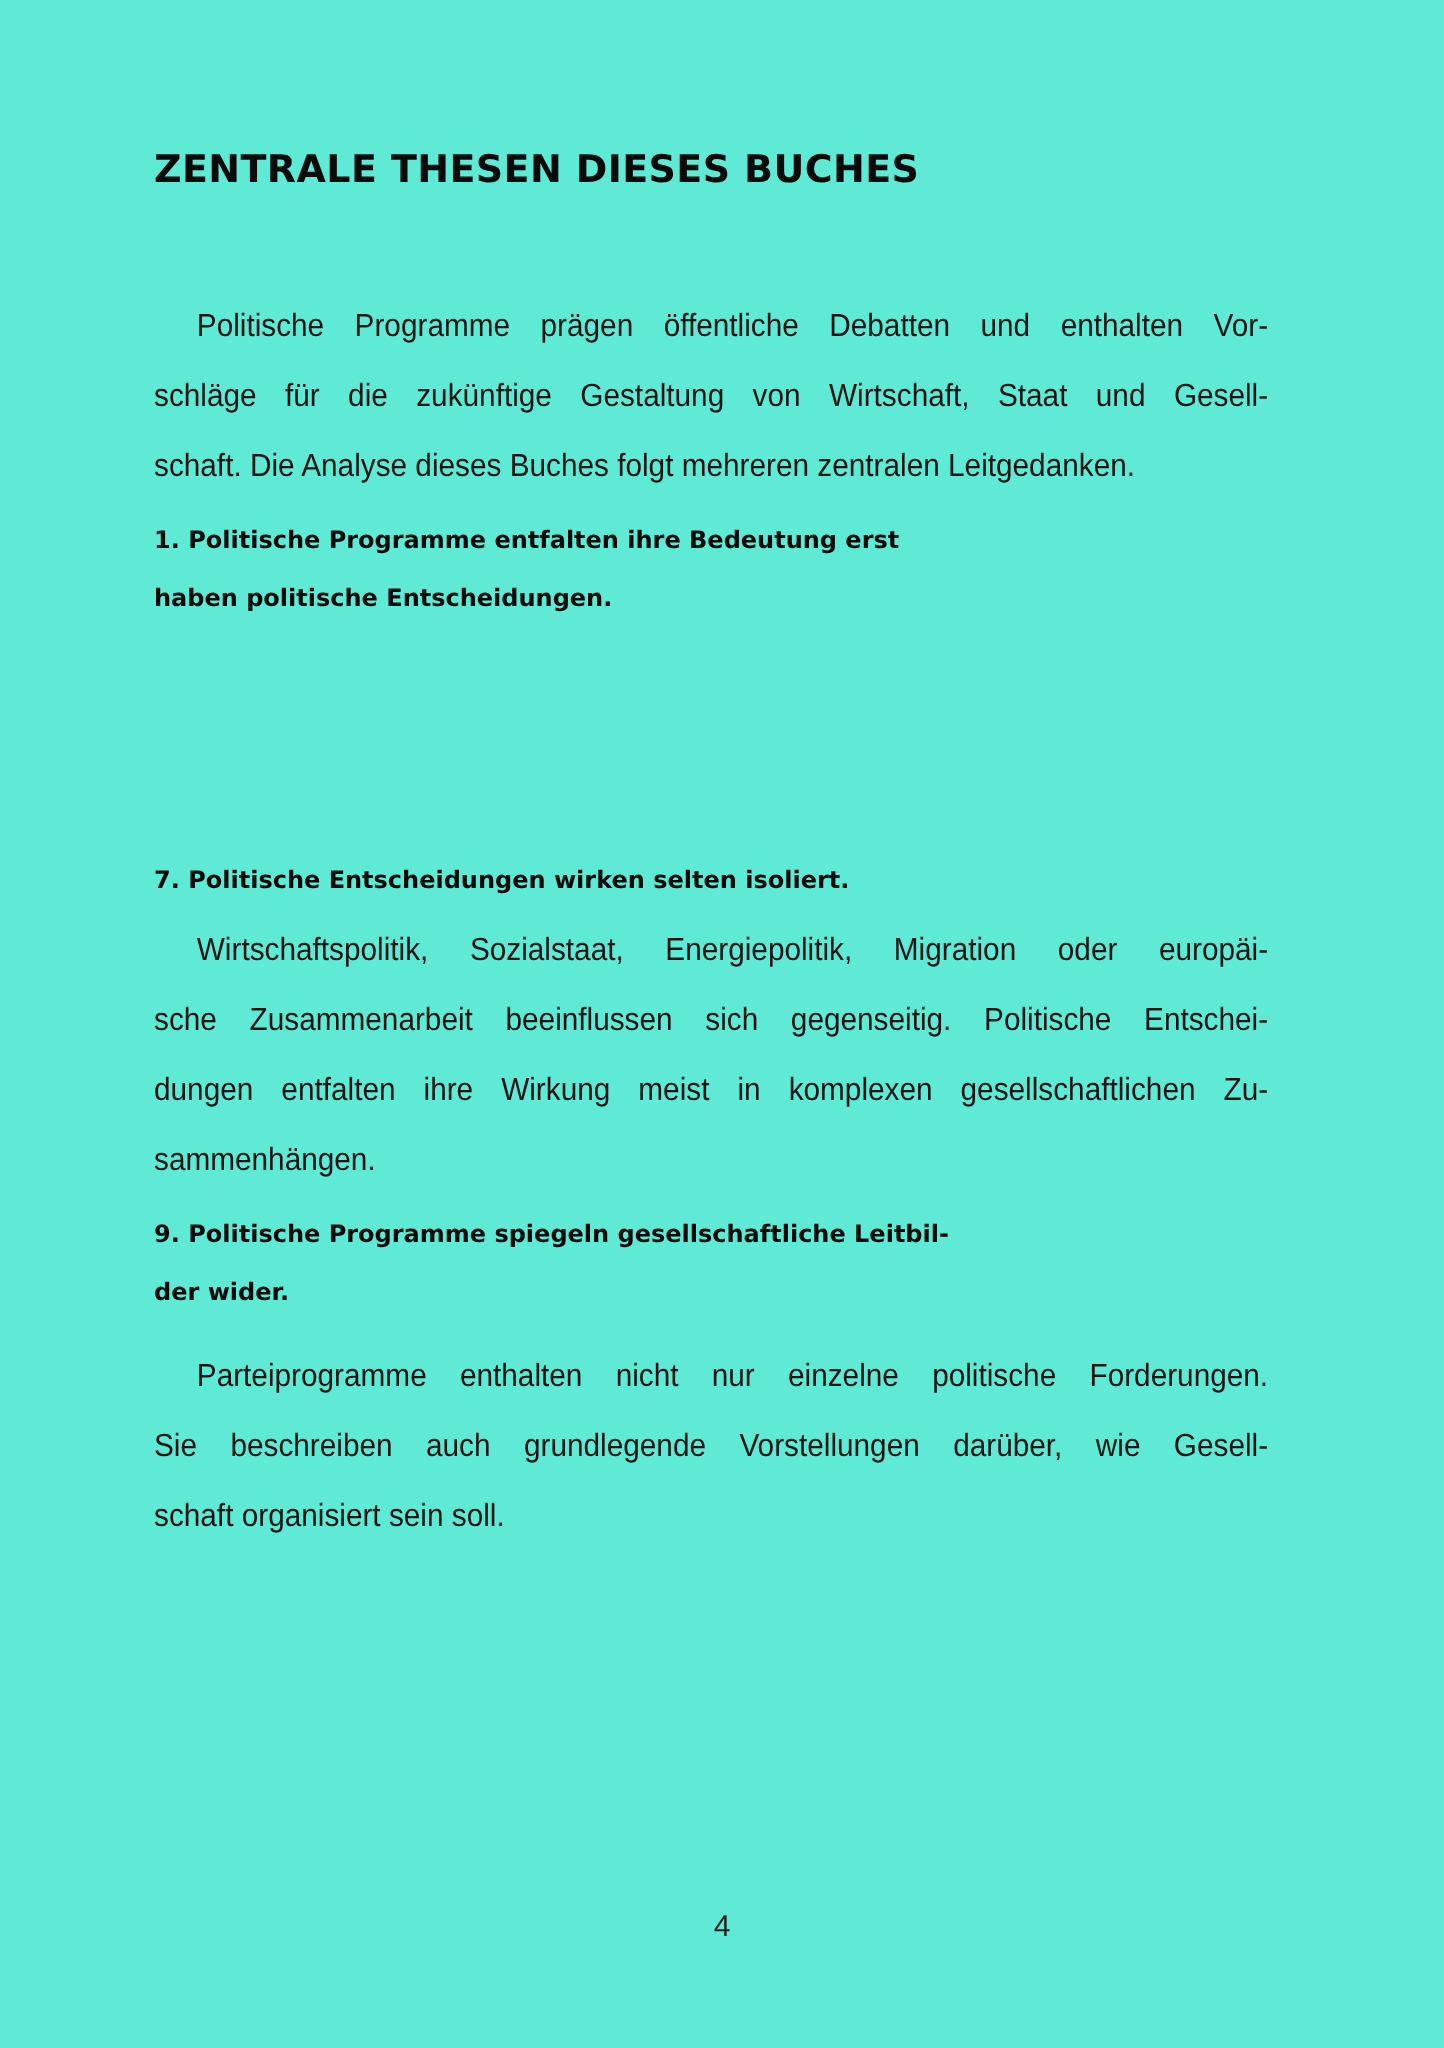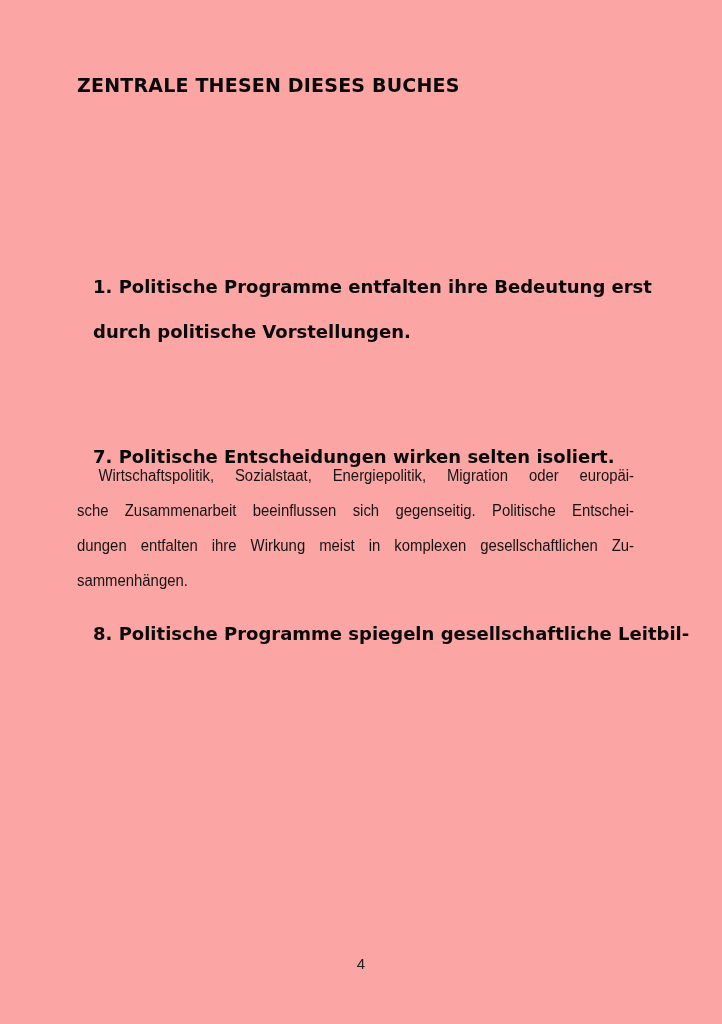--- a/index.html
+++ b/index.html
@@ -1,62 +1,73 @@
 <!DOCTYPE html>
 <html><head>
   <meta charset="utf-8">
   <style>
     html, body { margin: 0; padding: 0; background: #ffffff; }
     body { width: 722px; height: 1024px; position: relative; overflow: hidden; color: #111111; }
-    .page { position: absolute; left: 0; top: 0; width: 722px; height: 1024px; background: #fca5a5; }
+    .page { position: absolute; left: 0; top: 0; width: 722px; height: 1024px; background: #5eead4; }
     .title {
       position: absolute; left: 77px; top: 74px;
       font-family: "DejaVu Sans", sans-serif; font-weight: bold;
       font-size: 19px; letter-spacing: 0.2px; color: #0a0a0a; margin: 0;
     }
     .block { position: absolute; left: 77px; width: 557px; }
     .line {
       font-family: "Liberation Sans", sans-serif; font-size: 16px;
       height: 35px; line-height: 35px; white-space: nowrap;
       text-align: justify; text-align-last: justify; color: #151515;
       transform: scaleX(0.93); transform-origin: left center; width: 599px;
     }
     .line.indent { padding-left: 23px; width: 576px; }
     .line.last { text-align-last: left; }
     .heading {
-      font-family: "DejaVu Sans", sans-serif; font-weight: bold; font-size: 18px;
+      font-family: "DejaVu Sans", sans-serif; font-weight: bold; font-size: 12px;
       height: 29px; line-height: 29px; white-space: nowrap; color: #0a0a0a;
-      margin: 16px;
+      margin: 0;
     }
     .page-number {
       position: absolute; left: 0; width: 722px; top: 955px; text-align: center;
       font-family: "Liberation Sans", sans-serif; font-size: 15px; color: #222;
     }
   </style>
 </head>
 <body>
 
 <div class="page">
 
   <h1 class="title">ZENTRALE THESEN DIESES BUCHES</h1>
 
+  <div class="block" style="top:146px;">
+    <div class="line indent">Politische Programme prägen öffentliche Debatten und enthalten Vor-</div>
+    <div class="line">schläge für die zukünftige Gestaltung von Wirtschaft, Staat und Gesell-</div>
+    <div class="line last">schaft. Die Analyse dieses Buches folgt mehreren zentralen Leitgedanken.</div>
+  </div>
 
   <div class="block" style="top:256px;">
     <div class="heading">1. Politische Programme entfalten ihre Bedeutung erst</div>
-    <div class="heading">durch politische Vorstellungen.</div>
+    <div class="heading">haben politische Entscheidungen.</div>
   </div>
 
   <div class="block" style="top:426px;">
     <div class="heading">7. Politische Entscheidungen wirken selten isoliert.</div>
   </div>
   <div class="block" style="top:458px;">
     <div class="line indent">Wirtschaftspolitik, Sozialstaat, Energiepolitik, Migration oder europäi-</div>
     <div class="line">sche Zusammenarbeit beeinflussen sich gegenseitig. Politische Entschei-</div>
     <div class="line">dungen entfalten ihre Wirkung meist in komplexen gesellschaftlichen Zu-</div>
     <div class="line last">sammenhängen.</div>
   </div>
 
   <div class="block" style="top:603px;">
-    <div class="heading">8. Politische Programme spiegeln gesellschaftliche Leitbil-</div>
+    <div class="heading">9. Politische Programme spiegeln gesellschaftliche Leitbil-</div>
+    <div class="heading">der wider.</div>
+  </div>
+  <div class="block" style="top:671px;">
+    <div class="line indent">Parteiprogramme enthalten nicht nur einzelne politische Forderungen.</div>
+    <div class="line">Sie beschreiben auch grundlegende Vorstellungen darüber, wie Gesell-</div>
+    <div class="line last">schaft organisiert sein soll.</div>
   </div>
 
   <div class="page-number">4</div>
 </div>
 
 </body></html>

